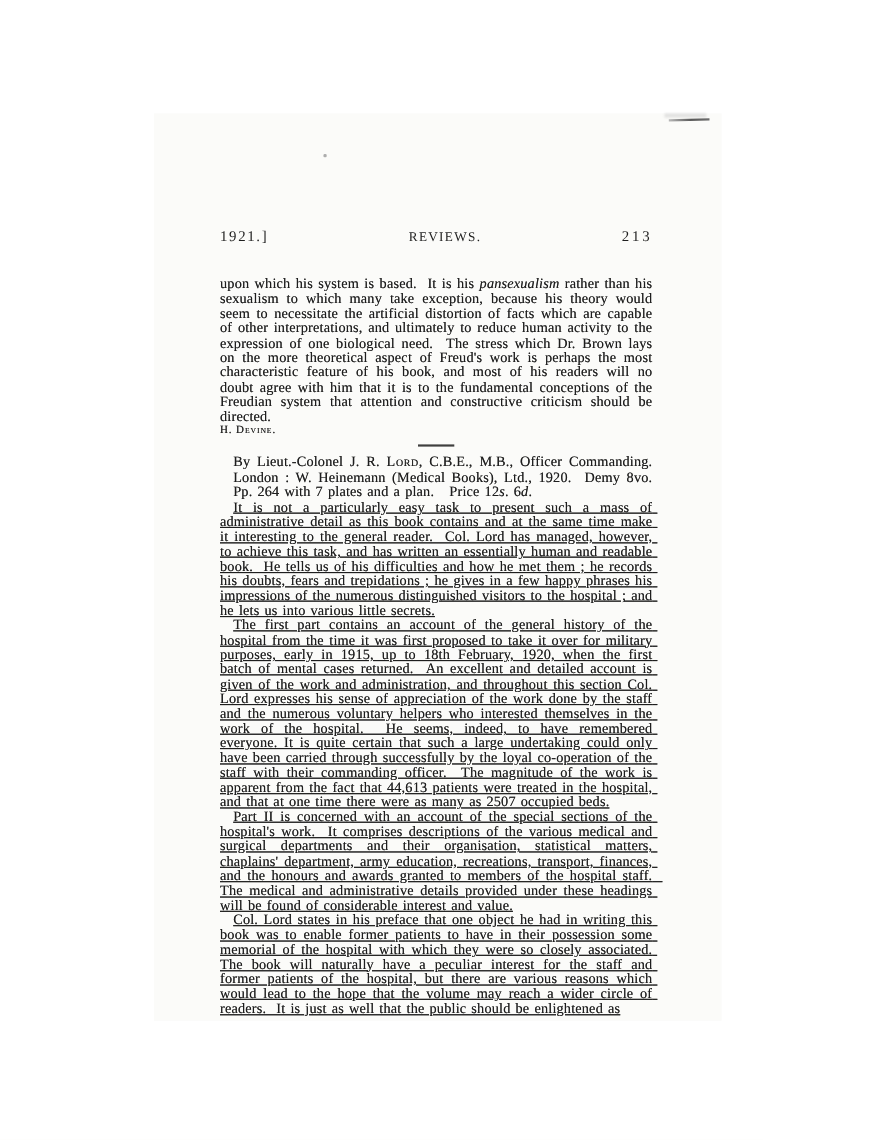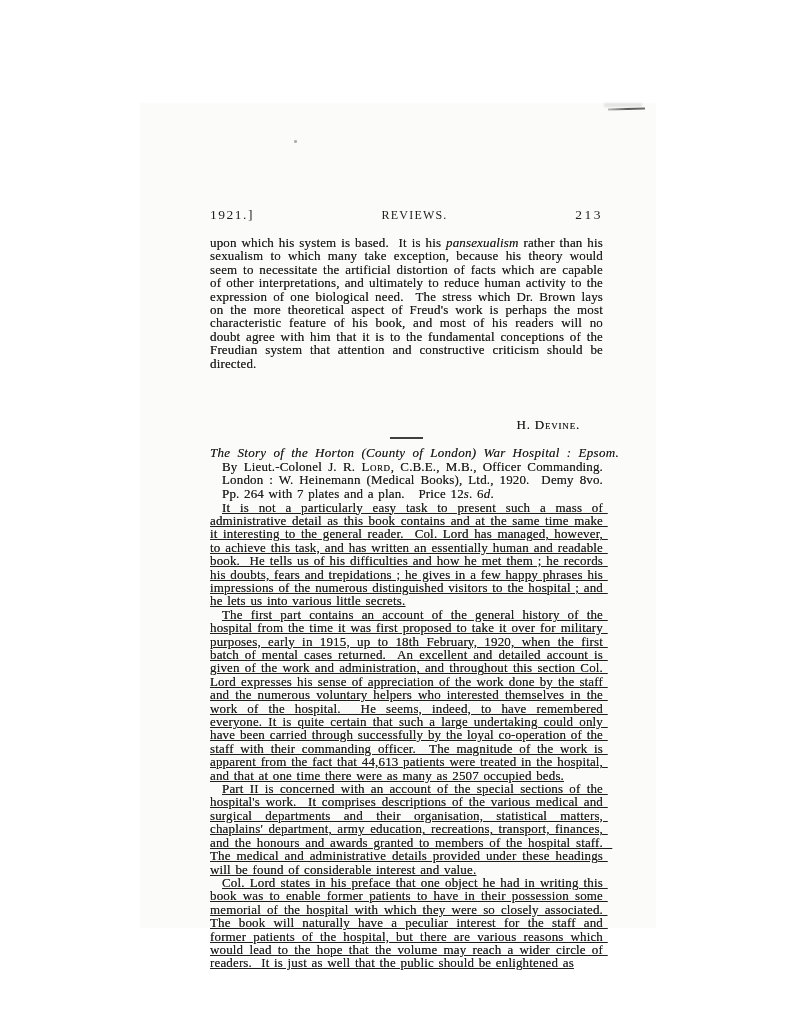--- a/index.html
+++ b/index.html
@@ -11,21 +11,21 @@
     font-family: "Liberation Serif", "DejaVu Serif", serif;
   }
   .page {
     position: absolute;
     left: 140px; top: 103px;
     width: 516px; height: 825px;
     background: #fbfbf9;
   }
   .column {
     position: absolute;
-    left: 210px; top: 166px;
+    left: 200px; top: 166px;
     width: 393px;
     color: #1e1e1e;
   }
   .pagehead {
     display: flex;
     justify-content: space-between;
     align-items: baseline;
     font-size: 13.5px;
     line-height: 16px;
   }
@@ -35,32 +35,31 @@
   .body {
     margin: 0;
     font-size: 13px;
     line-height: 13.4px;
     text-align: justify;
     word-spacing: 1.2px;
     letter-spacing: 0.15px;
     white-space: pre-wrap;
     text-shadow: 0 0 0.45px rgba(25,25,25,0.7);
   }
-  .cont { margin-top: 13px; }
+  .cont { margin-top: 28px; }
   .ind  { text-indent: 12px; text-decoration: underline; }
   em { font-style: italic; }
   .signature {
-    font-size: 13px;
+    font-size: 10px;
     line-height: 13.6px;
-    text-align: right;
+    text-align: left;
     padding-right: 23px;
     font-variant: small-caps;
     letter-spacing: 0.8px;
     text-shadow: 0 0 0.45px rgba(25,25,25,0.7);
-    margin-top: 48px;
   }
   .divider {
     width: 33px; height: 2.5px;
     background: #3f3f3f;
     margin: 5px auto 7px auto;
   }
   .citation { margin: 0; }
   .cit-title {
     font-style: italic;
     font-size: 13px;
@@ -116,21 +115,20 @@
       <span class="ph-right">213</span>
     </div>
 
   <p class="body cont"><span>upon which his system is based.  It is his </span><em>pansexualism</em><span> rather than his sexualism to which many take exception, because his theory would seem to necessitate the artificial distortion of facts which are capable of other interpretations, and ultimately to reduce human activity to the expression of one biological need.  The stress which Dr. Brown lays on the more theoretical aspect of Freud's work is perhaps the most characteristic feature of his book, and most of his readers will no doubt agree with him that it is to the fundamental conceptions of the Freudian system that attention and constructive criticism should be directed.</span></p>
 
   <div class="signature">H. Devine.</div>
 
   <div class="divider"></div>
 
   <div class="citation">
-    <div class="cit-title">The Story of the Horton (County of London) War Hospital : Epsom.</div>
     <div class="cit-rest"><span>By Lieut.-Colonel J. R. </span><span class="sc">Lord</span><span>, C.B.E., M.B., Officer Commanding. London : W. Heinemann (Medical Books), Ltd., 1920.  Demy 8vo. Pp. 264 with 7 plates and a plan.   Price 12</span><em>s</em><span>. 6</span><em>d</em><span>.</span></div>
   </div>
 
   <p class="body ind">It is not a particularly easy task to present such a mass of administrative detail as this book contains and at the same time make it interesting to the general reader.  Col. Lord has managed, however, to achieve this task, and has written an essentially human and readable book.  He tells us of his difficulties and how he met them ; he records his doubts, fears and trepidations ; he gives in a few happy phrases his impressions of the numerous distinguished visitors to the hospital ; and he lets us into various little secrets.</p>
   <p class="body ind">The first part contains an account of the general history of the hospital from the time it was first proposed to take it over for military purposes, early in 1915, up to 18th February, 1920, when the first batch of mental cases returned.  An excellent and detailed account is given of the work and administration, and throughout this section Col. Lord expresses his sense of appreciation of the work done by the staff and the numerous voluntary helpers who interested themselves in the work of the hospital.  He seems, indeed, to have remembered everyone. It is quite certain that such a large undertaking could only have been carried through successfully by the loyal co-operation of the staff with their commanding officer.  The magnitude of the work is apparent from the fact that 44,613 patients were treated in the hospital, and that at one time there were as many as 2507 occupied beds.</p>
   <p class="body ind">Part II is concerned with an account of the special sections of the hospital's work.  It comprises descriptions of the various medical and surgical departments and their organisation, statistical matters, chaplains' department, army education, recreations, transport, finances, and the honours and awards granted to members of the hospital staff.  The medical and administrative details provided under these headings will be found of considerable interest and value.</p>
   <p class="body ind">Col. Lord states in his preface that one object he had in writing this book was to enable former patients to have in their possession some memorial of the hospital with which they were so closely associated. The book will naturally have a peculiar interest for the staff and former patients of the hospital, but there are various reasons which would lead to the hope that the volume may reach a wider circle of readers.  It is just as well that the public should be enlightened as</p>
 
 </div>
 

